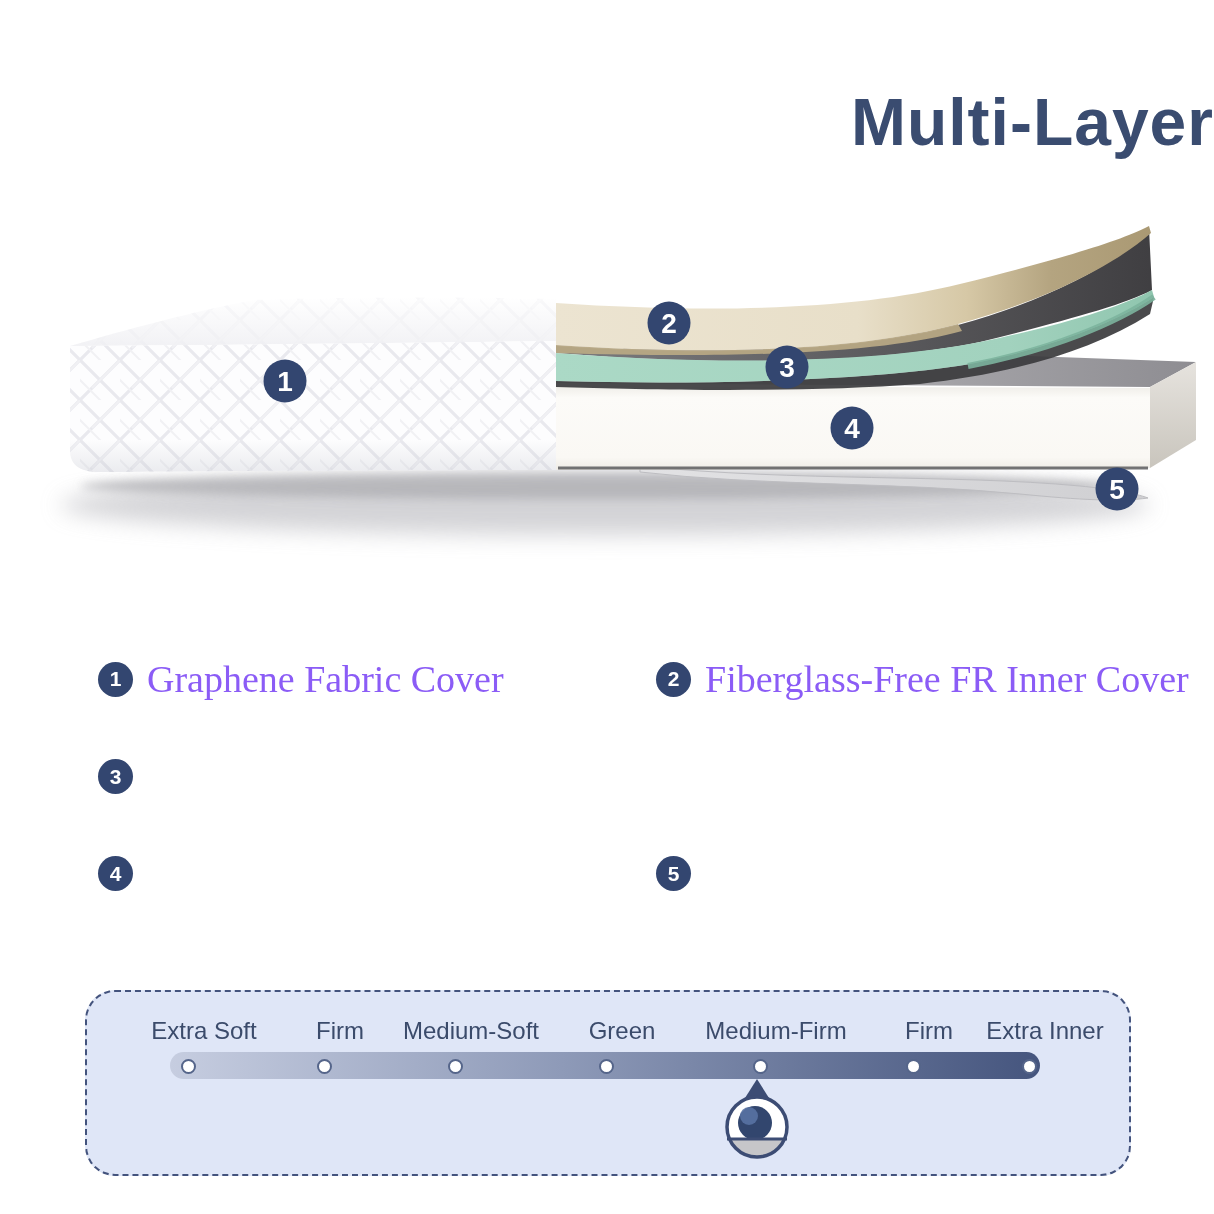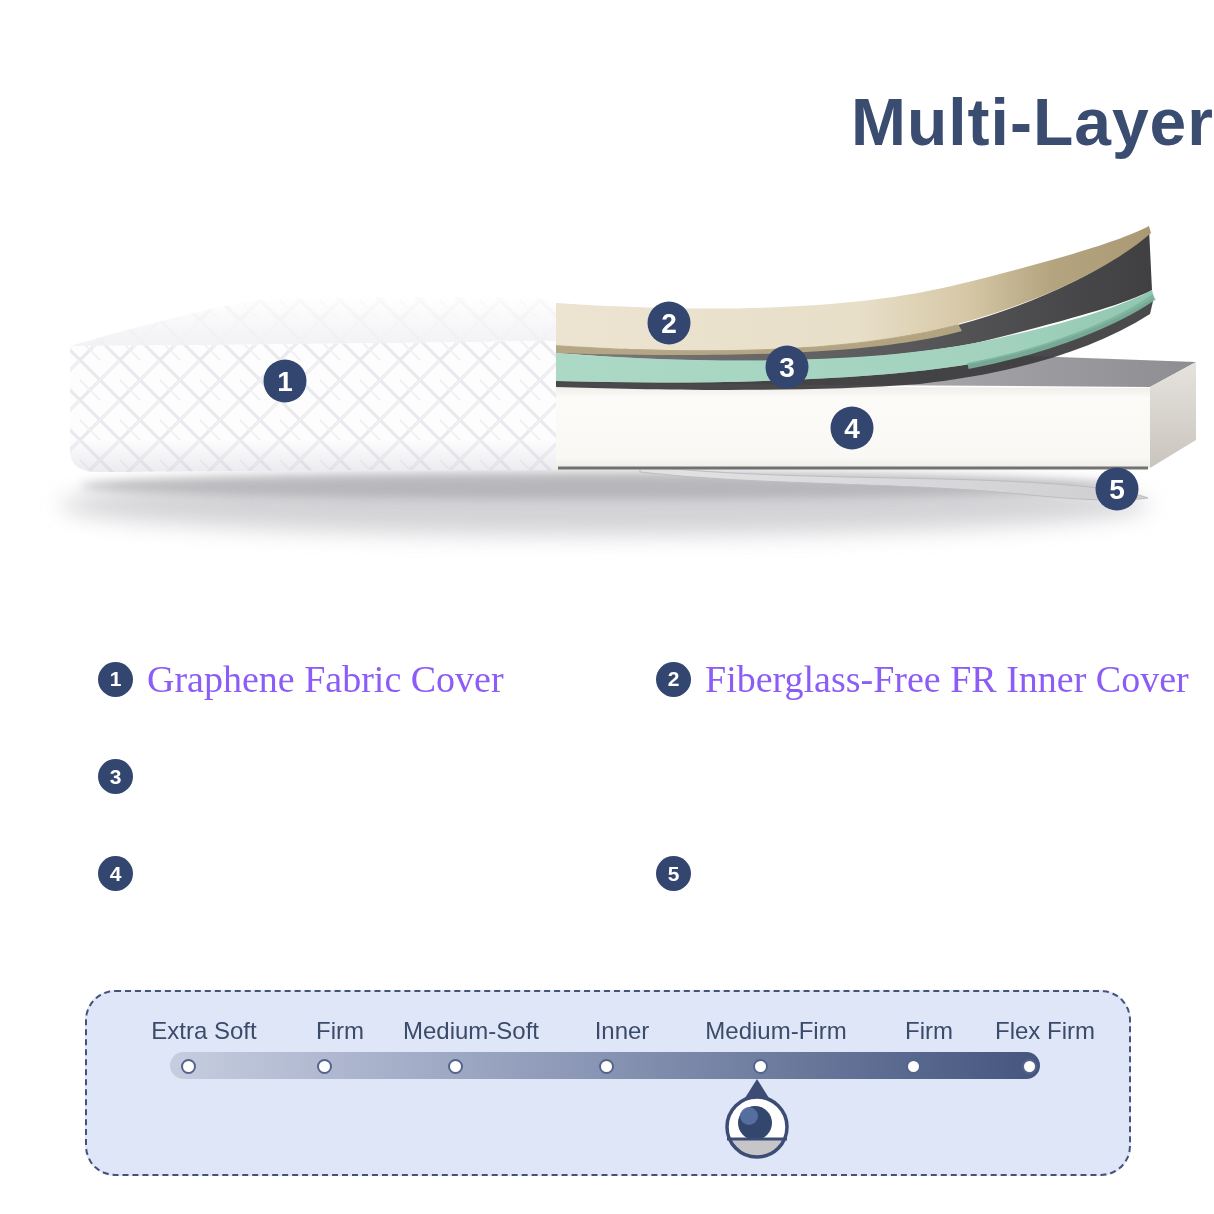--- a/index.html
+++ b/index.html
@@ -171,24 +171,24 @@
   </div>
   <div class="legend-item" style="left:656px;top:856px;">
     <span class="legend-badge">5</span>
   </div>
 </div>
 
 <div class="firmness-panel">
   <span class="scale-label" style="left:100px;">Extra Soft</span>
   <span class="scale-label" style="left:236px;">Firm</span>
   <span class="scale-label" style="left:367px;">Medium-Soft</span>
-  <span class="scale-label" style="left:518px;">Inner</span>
+  <span class="scale-label" style="left:518px;">Green</span>
   <span class="scale-label" style="left:672px;">Medium-Firm</span>
   <span class="scale-label" style="left:825px;">Firm</span>
-  <span class="scale-label" style="left:941px;">Flex Firm</span>
+  <span class="scale-label" style="left:941px;">Extra Inner</span>
 
   <div class="scale-bar">
     <span class="scale-dot" style="left:11px;"></span>
     <span class="scale-dot" style="left:147px;"></span>
     <span class="scale-dot" style="left:278px;"></span>
     <span class="scale-dot" style="left:429px;"></span>
     <span class="scale-dot" style="left:583px;"></span>
     <span class="scale-dot" style="left:736px;"></span>
     <span class="scale-dot" style="left:852px;"></span>
   </div>

